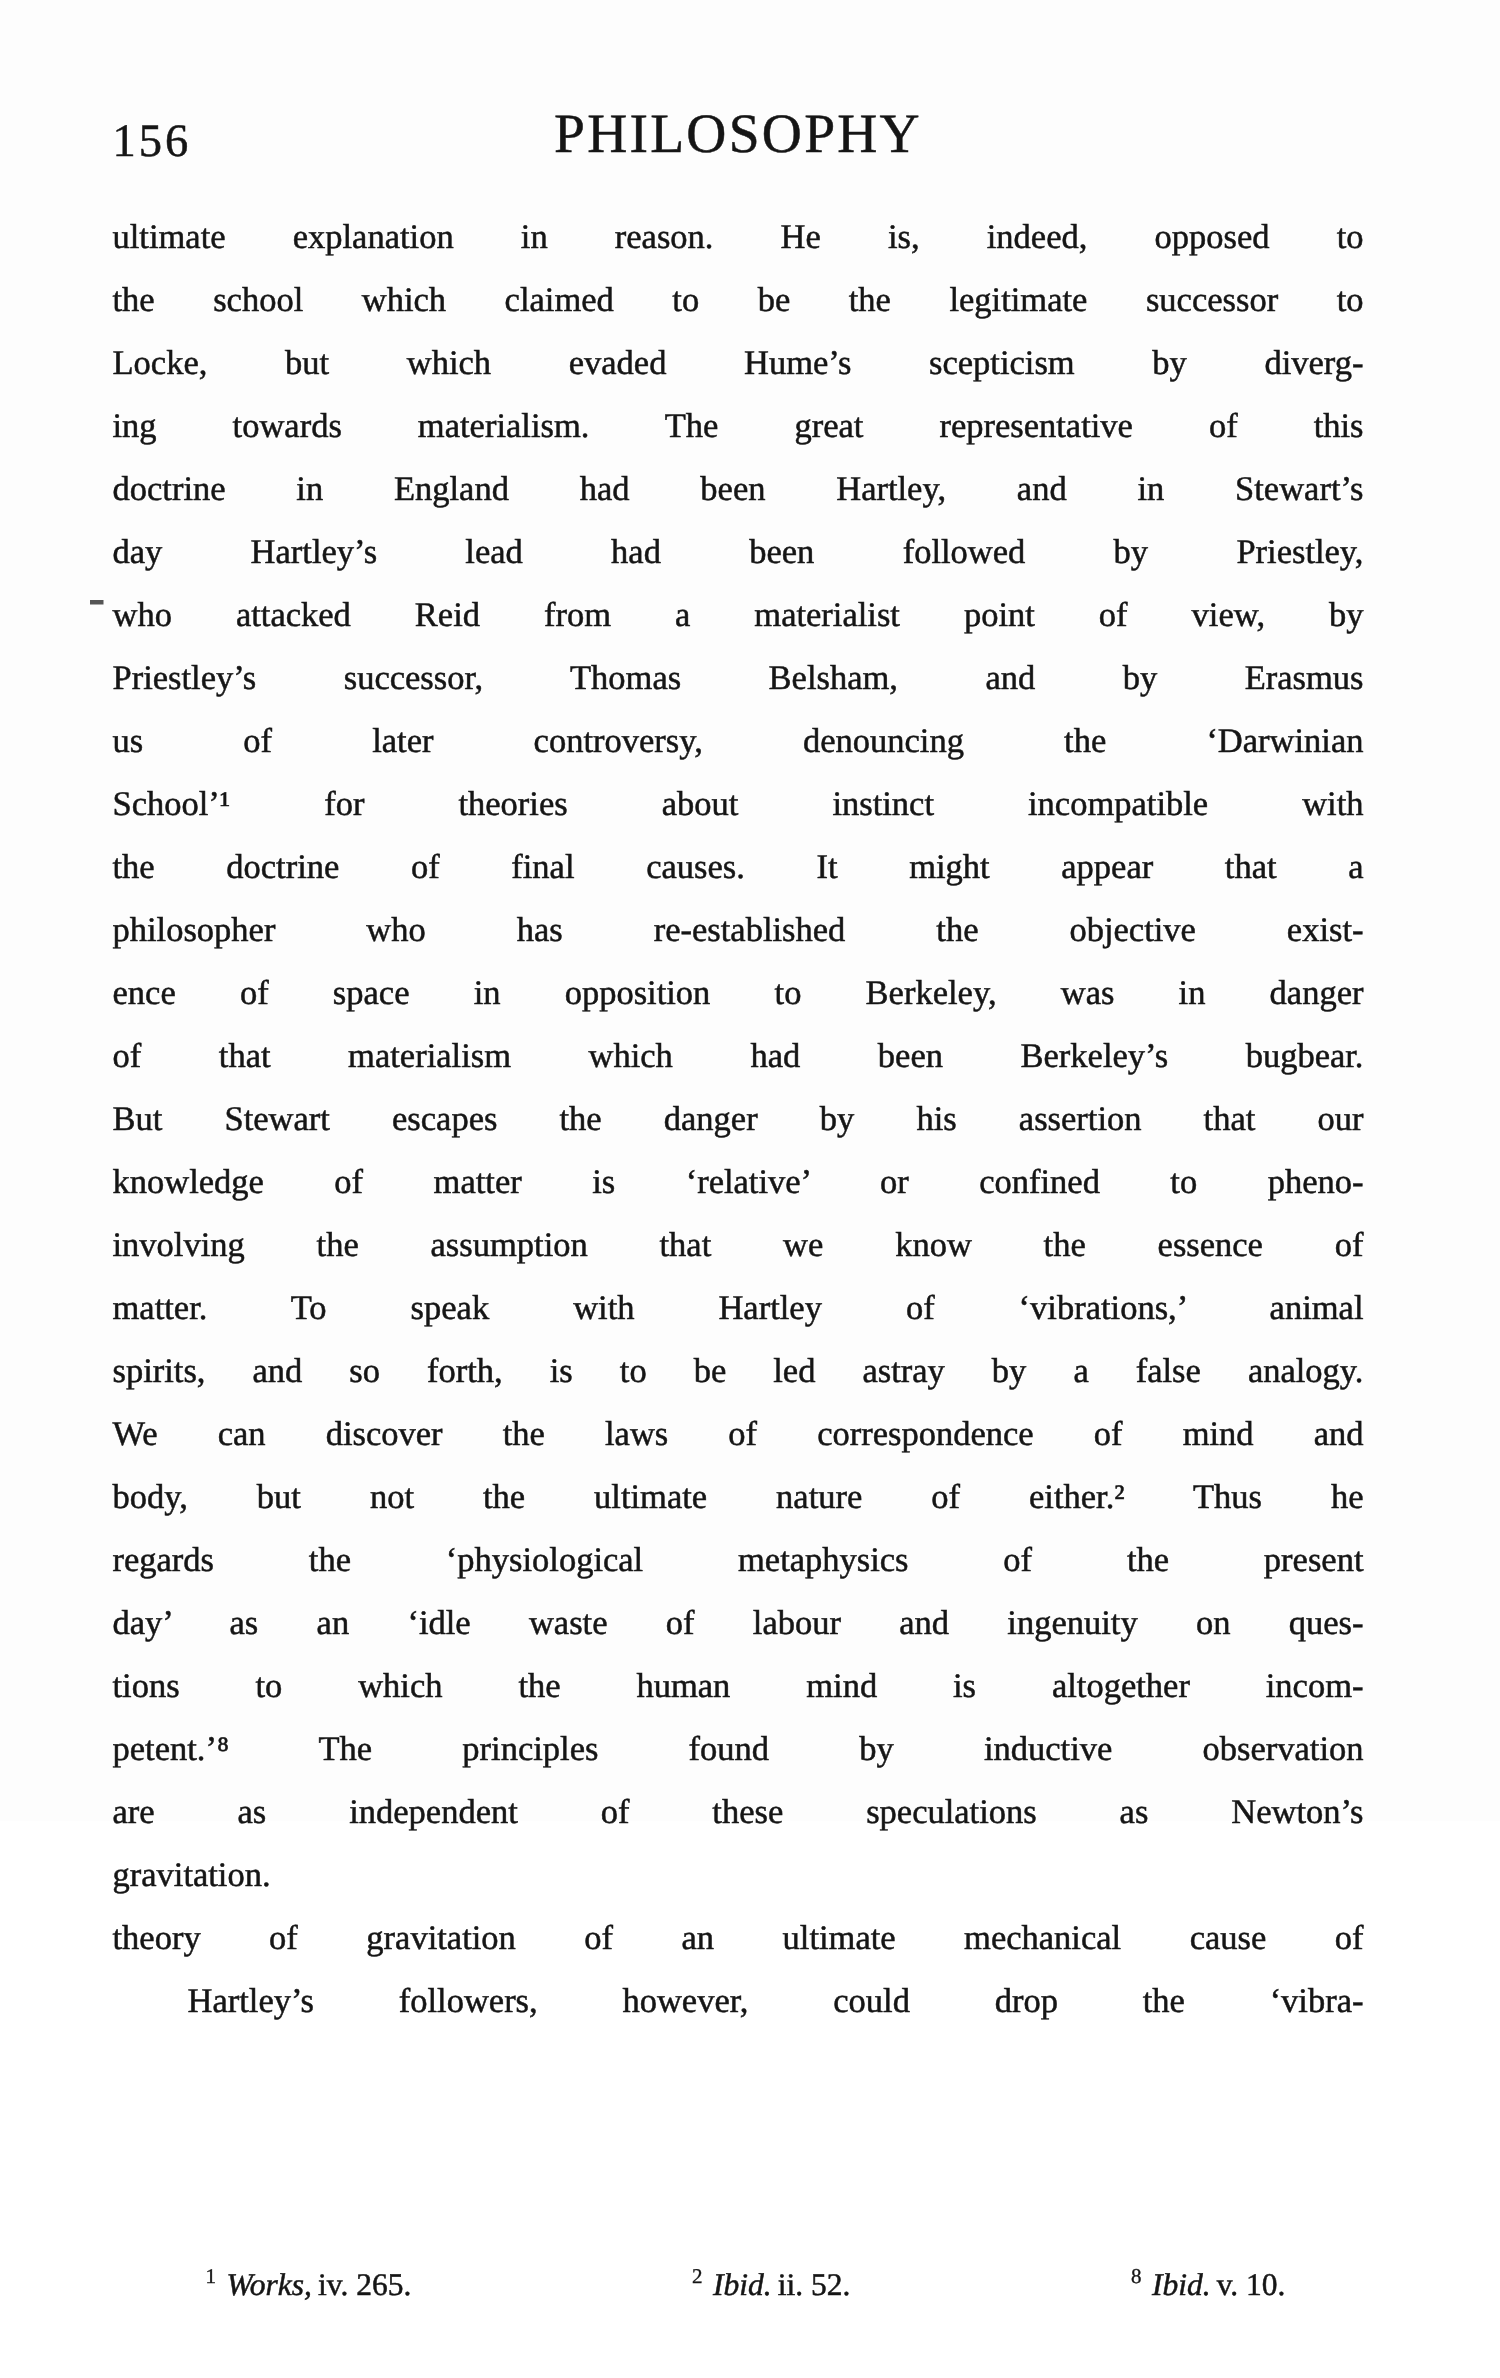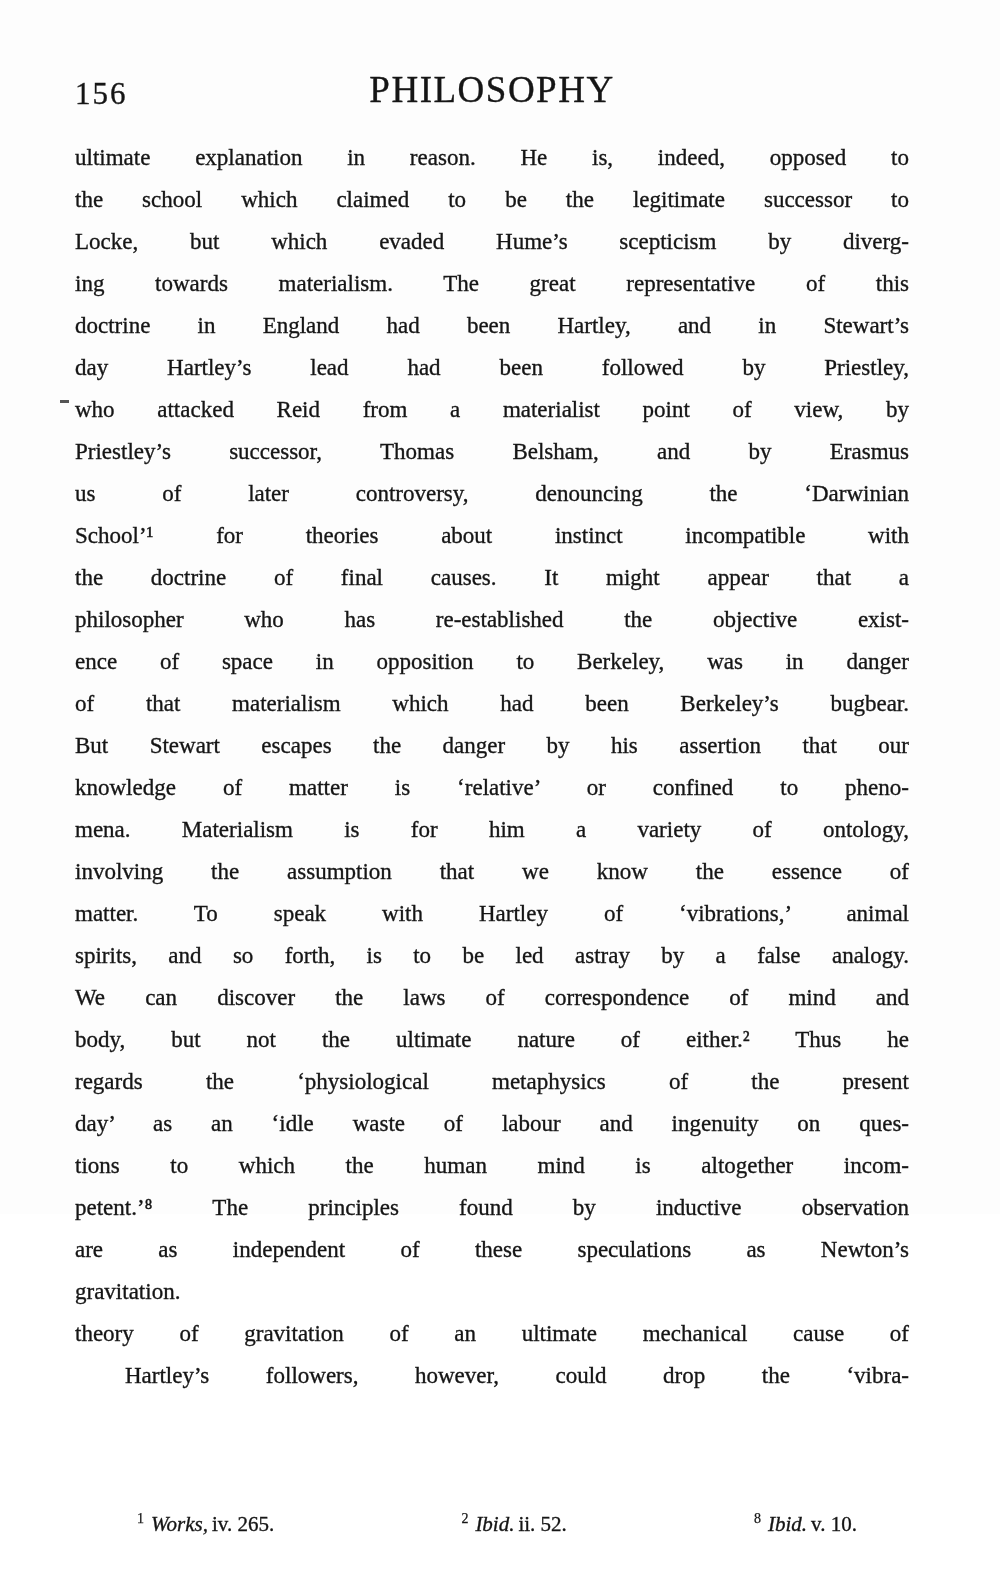--- a/index.html
+++ b/index.html
@@ -113,21 +113,20 @@
     <div class="line">who attacked Reid from a materialist point of view, by</div>
     <div class="line">Priestley’s successor, Thomas Belsham, and by Erasmus</div>
     <div class="line">us of later controversy, denouncing the ‘Darwinian</div>
     <div class="line">School’¹ for theories about instinct incompatible with</div>
     <div class="line">the doctrine of final causes. It might appear that a</div>
     <div class="line">philosopher who has re-established the objective exist-</div>
     <div class="line">ence of space in opposition to Berkeley, was in danger</div>
     <div class="line">of that materialism which had been Berkeley’s bugbear.</div>
     <div class="line">But Stewart escapes the danger by his assertion that our</div>
     <div class="line">knowledge of matter is ‘relative’ or confined to pheno-</div>
-    <div class="line">mena. Materialism is for him a variety of ontology,</div>
     <div class="line">involving the assumption that we know the essence of</div>
     <div class="line">matter. To speak with Hartley of ‘vibrations,’ animal</div>
     <div class="line">spirits, and so forth, is to be led astray by a false analogy.</div>
     <div class="line">We can discover the laws of correspondence of mind and</div>
     <div class="line">body, but not the ultimate nature of either.² Thus he</div>
     <div class="line">regards the ‘physiological metaphysics of the present</div>
     <div class="line">day’ as an ‘idle waste of labour and ingenuity on ques-</div>
     <div class="line">tions to which the human mind is altogether incom-</div>
     <div class="line">petent.’⁸ The principles found by inductive observation</div>
     <div class="line">are as independent of these speculations as Newton’s</div>

